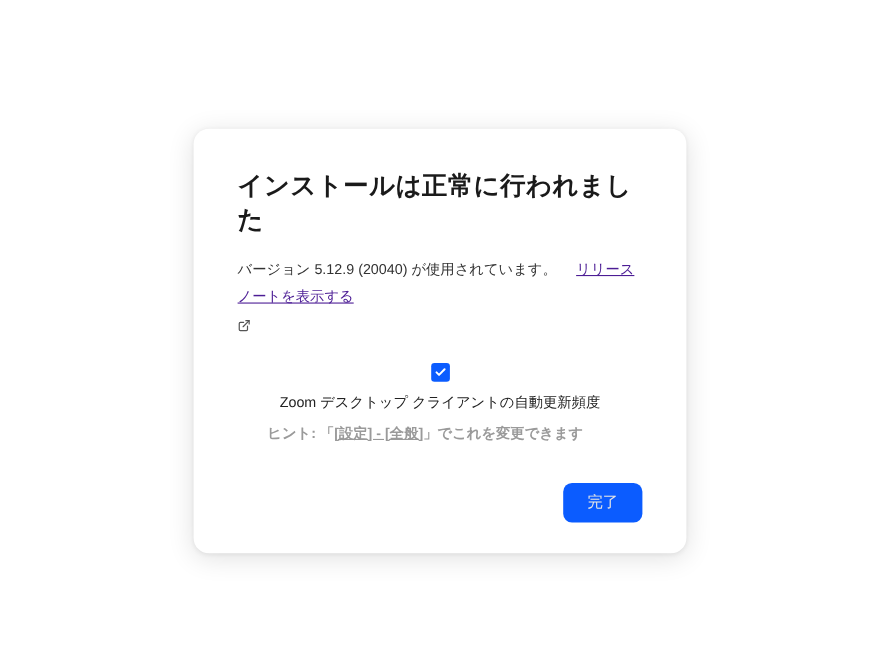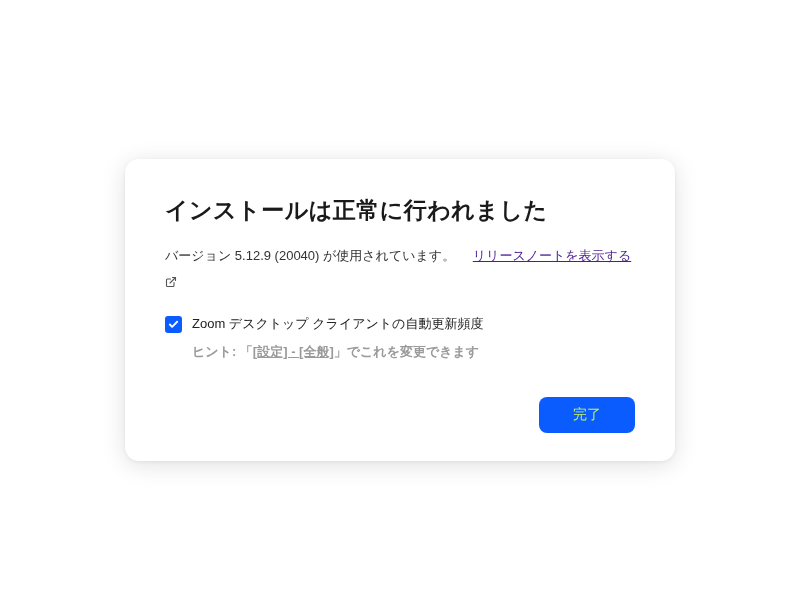--- a/index.html
+++ b/index.html
@@ -6,21 +6,21 @@
     body {
       width: 800px;
       height: 600px;
       background: #ffffff;
       font-family: -apple-system, BlinkMacSystemFont, "Hiragino Sans", "Hiragino Kaku Gothic ProN", Meiryo, sans-serif;
       display: flex;
       align-items: center;
       justify-content: center;
     }
     .dialog {
-      width: 550px;
+      width: 448px;
       background: #ffffff;
       border-radius: 14px;
       box-shadow: 0 4px 24px rgba(0,0,0,0.12), 0 1px 4px rgba(0,0,0,0.06);
       padding: 36px 40px 28px 40px;
       margin-top: 20px;
     }
     .title {
       font-size: 23px;
       font-weight: 700;
       color: #1a1a1a;
@@ -42,20 +42,21 @@
     .ext-icon {
       display: inline-block;
       vertical-align: -1px;
       margin-top: 4px;
     }
     .checkbox-row {
       display: flex;
       align-items: center;
       gap: 10px;
       margin-bottom: 10px;
+      flex-direction: column;
     }
     .checkbox {
       width: 17px;
       height: 17px;
       border-radius: 3px;
       background: #0B5CFF;
       display: flex;
       align-items: center;
       justify-content: center;
       flex-shrink: 0;
@@ -75,24 +76,24 @@
     .hint-line .link {
       color: #9a9a9a;
       text-decoration: underline;
     }
     .footer {
       display: flex;
       justify-content: flex-end;
     }
     .done-btn {
       background: #0B5CFF;
-      color: #bef264;
+      color: #e5e5e5;
       border: none;
       border-radius: 8px;
-      padding: 9px 34px;
+      padding: 9px 22px;
       font-size: 14px;
       font-weight: 500;
       cursor: pointer;
     }
   </style>
 </head>
 <body>
 
 <div class="dialog">
   <h1 class="title">インストールは正常に行われました</h1>

